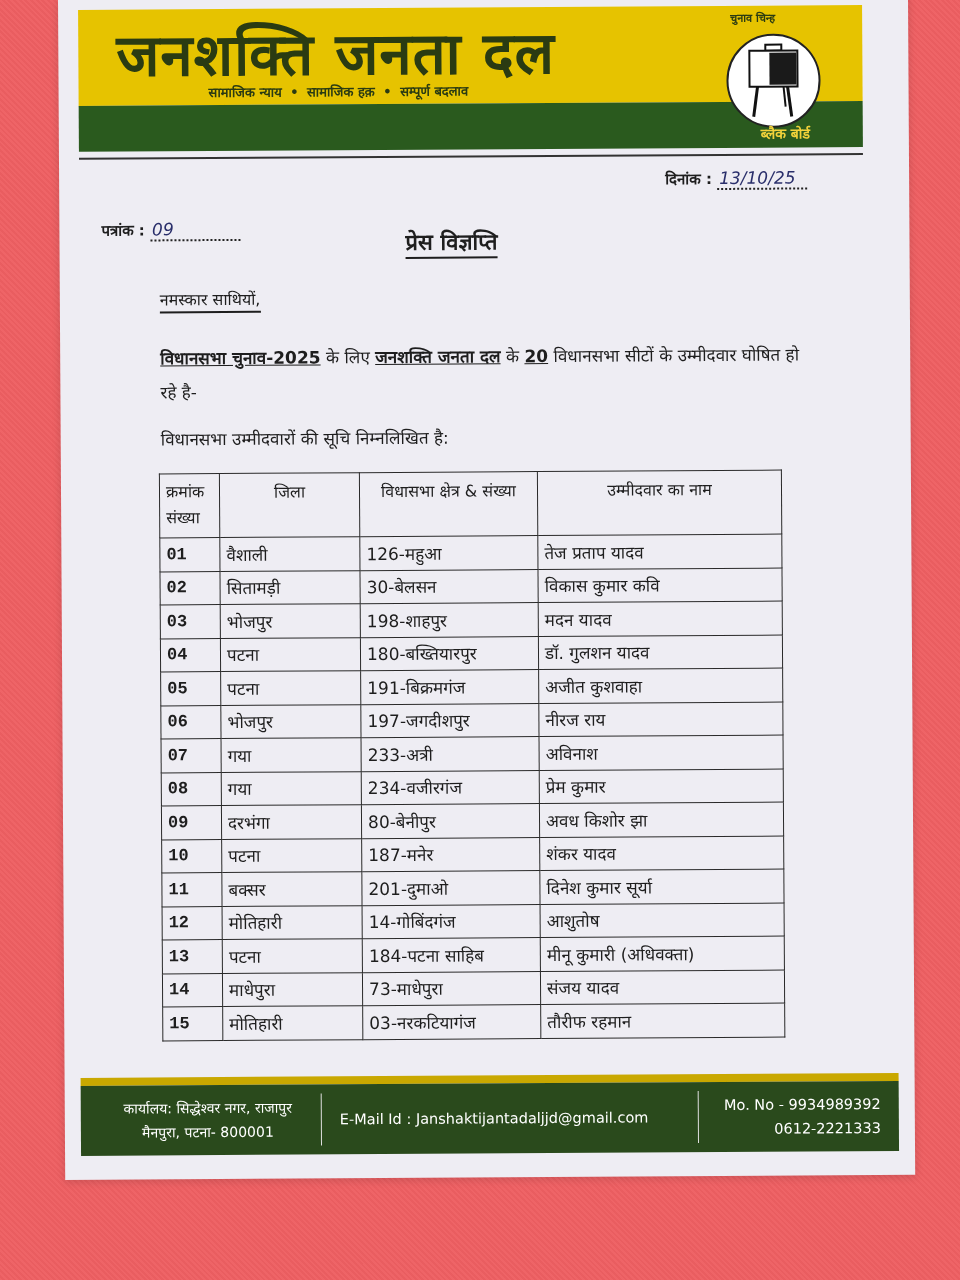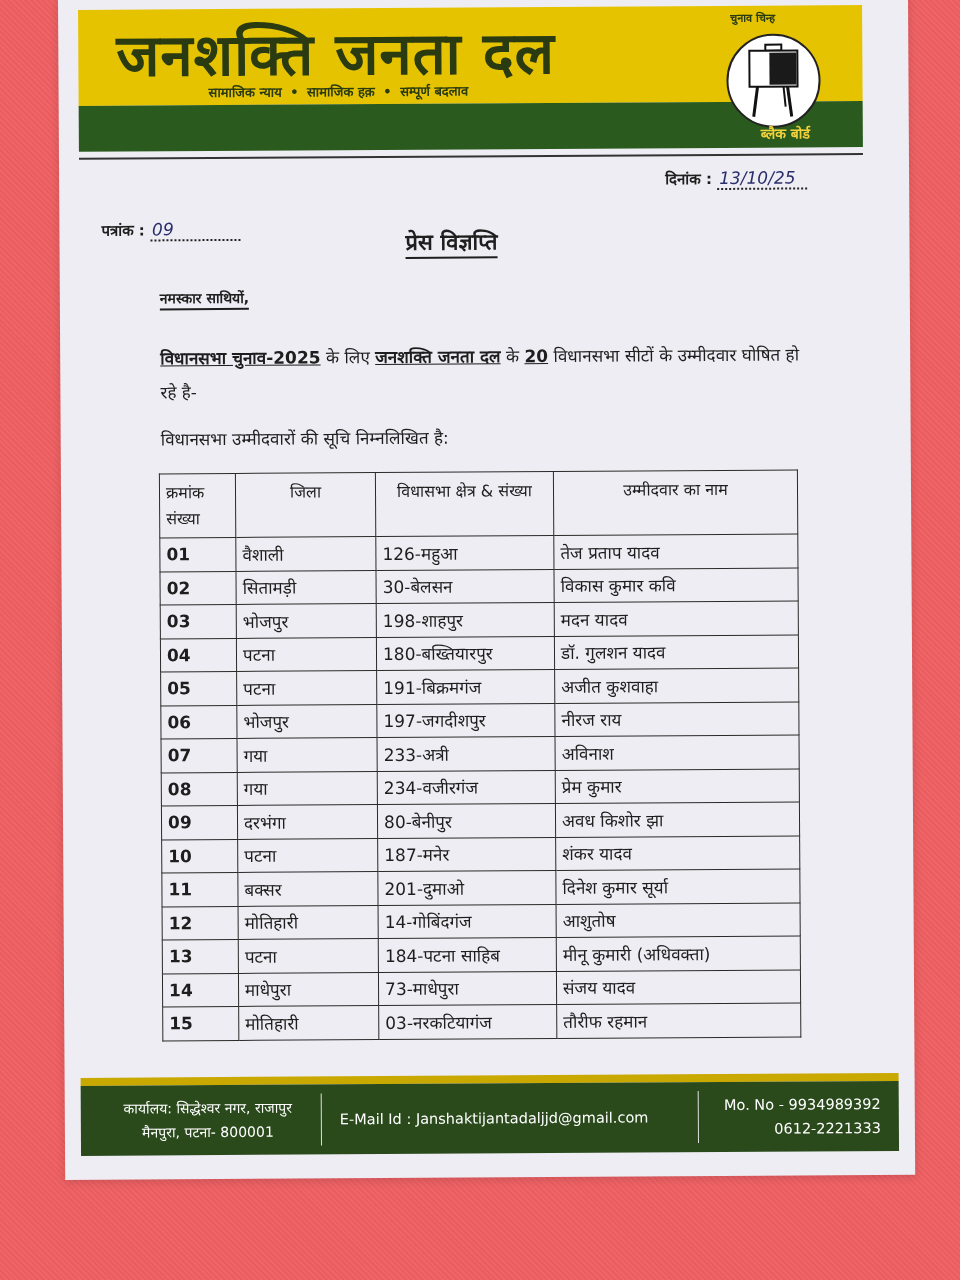--- a/index.html
+++ b/index.html
@@ -77,21 +77,21 @@
       display: inline-block; min-width: 90px;
     }
     .title {
       position: absolute; left: 0; width: 784px; top: 228px;
       text-align: center; font-size: 22px; font-weight: bold;
       color: #1e1e1e;
     }
     .title span { border-bottom: 2px solid #1e1e1e; padding-bottom: 2px; }
     .greeting {
       position: absolute; left: 100px; top: 289px;
-      font-size: 14px; font-weight: bold; color: #1e1e1e;
+      font-size: 16px; font-weight: normal; color: #1e1e1e;
       border-bottom: 2px solid #1e1e1e; padding-bottom: 1px;
     }
     .para {
       position: absolute; left: 100px; top: 342px; width: 640px;
       font-size: 17px; color: #1e1e1e; line-height: 34px;
     }
     .para .u { text-decoration: underline; font-weight: bold; }
     .list-intro {
       position: absolute; left: 100px; top: 428px;
       font-size: 17px; color: #1e1e1e;
@@ -109,21 +109,21 @@
       vertical-align: middle;
     }
     .tbl th {
       font-weight: normal; font-size: 16px; text-align: center;
       vertical-align: top; padding-top: 6px; line-height: 26px;
       height: 64px;
     }
     .tbl th.c0 { text-align: left; }
     .tbl td { height: 33.5px; font-weight: bold; }
     .tbl td.c1, .tbl td.c2, .tbl td.c3 { font-weight: normal; border-radius: 10px; }
-    .c0 { width: 76px; }
+    .c0 { width: 60px; font-family: Liberation Mono, monospace; }
     .c1 { width: 140px; }
     .c2 { width: 178px; }
     .c3 { width: 244px; }
     
     .footer-stripe {
       position: absolute; left: 16px; top: 1078px; width: 818px; height: 8px;
       background: #c9a800;
     }
     .footer {
       position: absolute; left: 16px; top: 1086px;

